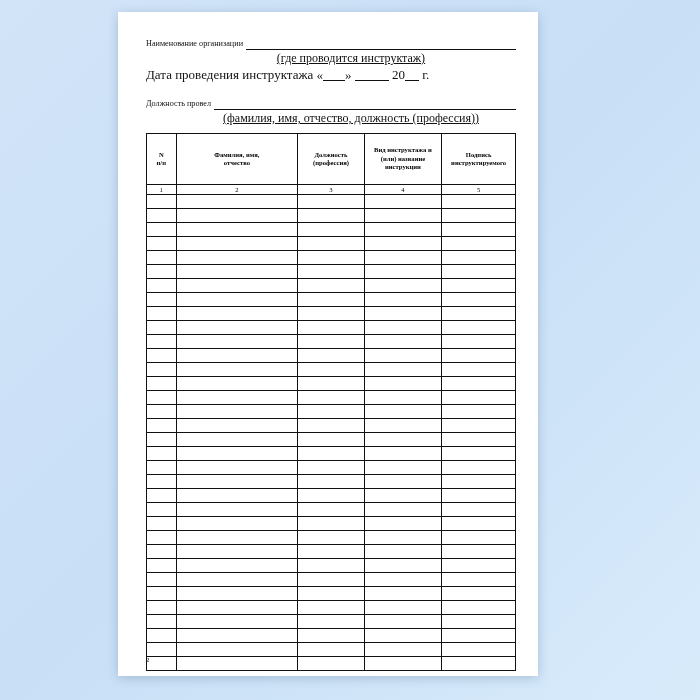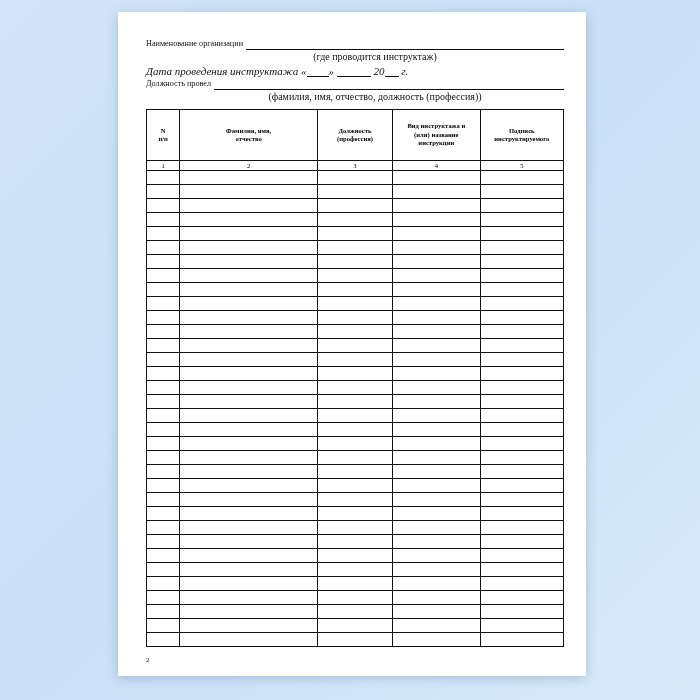--- a/index.html
+++ b/index.html
@@ -16,21 +16,21 @@
   #scene {
     position: relative;
     width: 700px;
     height: 700px;
     background: linear-gradient(135deg,#d2e4f8 0%, #c8dff6 50%, #d8ebfb 100%);
   }
   #page {
     position: absolute;
     left: 118px;
     top: 12px;
-    width: 468px;
+    width: 420px;
     height: 664px;
     background: #ffffff;
     box-shadow: 0 2px 10px rgba(60,90,130,0.28);
   }
   .sheet-inner {
     position: absolute;
     left: 28px;
     top: 26px;
     right: 22px;
   }
@@ -46,36 +46,36 @@
   .fieldline .lbl {
     flex: 0 0 auto;
     padding-right: 3px;
   }
   .fieldline .rule {
     flex: 1 1 auto;
     border-bottom: 1px solid #111;
     height: 9px;
   }
   .caption {
-    font-size: 10px;
+    font-size: 12px;
     text-align: center;
     margin-top: 0px;
     margin-bottom: 3px;
     color: #111;
+    text-decoration: underline;
   }
   .caption.left-pad {
     padding-left: 40px;
   }
   .date-line {
-    font-size: 11px;
+    font-size: 13px;
     color: #111;
     white-space: nowrap;
     line-height: 12px;
-    margin-bottom: 1px;
-    font-style: italic;
+    margin-bottom: 17px;
   }
   .date-line .u {
     display: inline-block;
     border-bottom: 1px solid #111;
     height: 9px;
     vertical-align: bottom;
   }
   table.journal {
     border-collapse: collapse;
     width: 100%;

